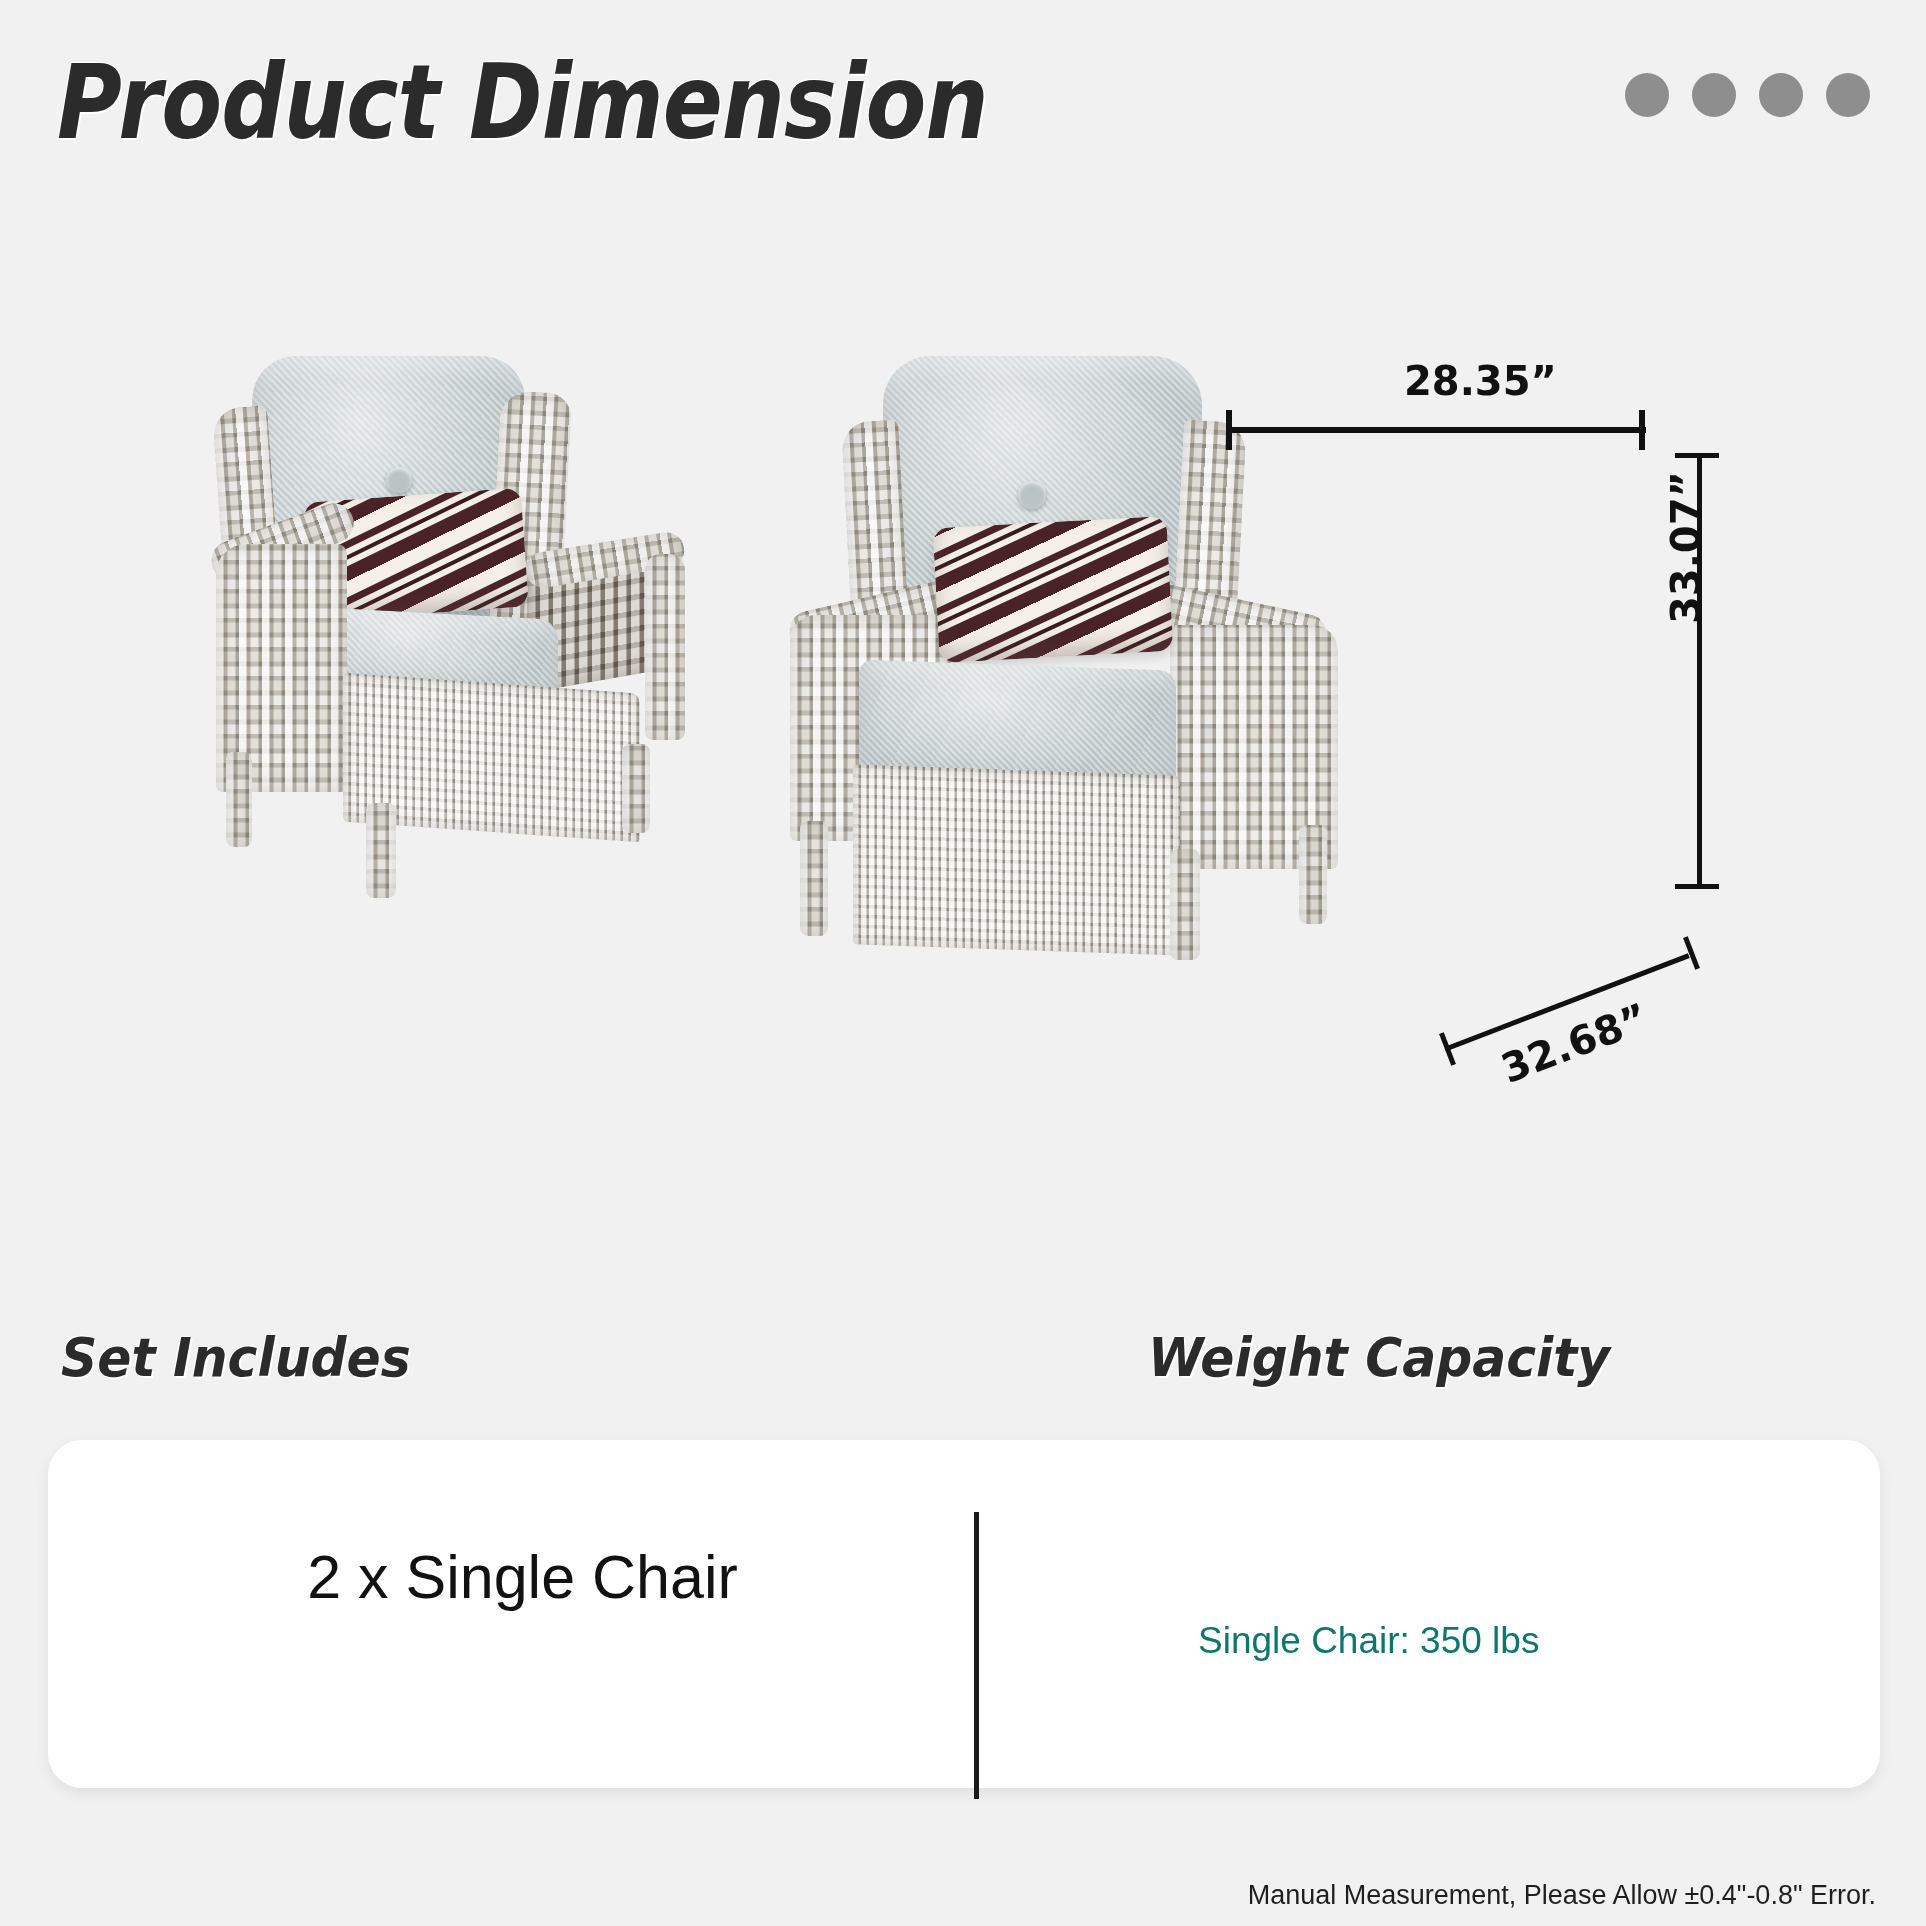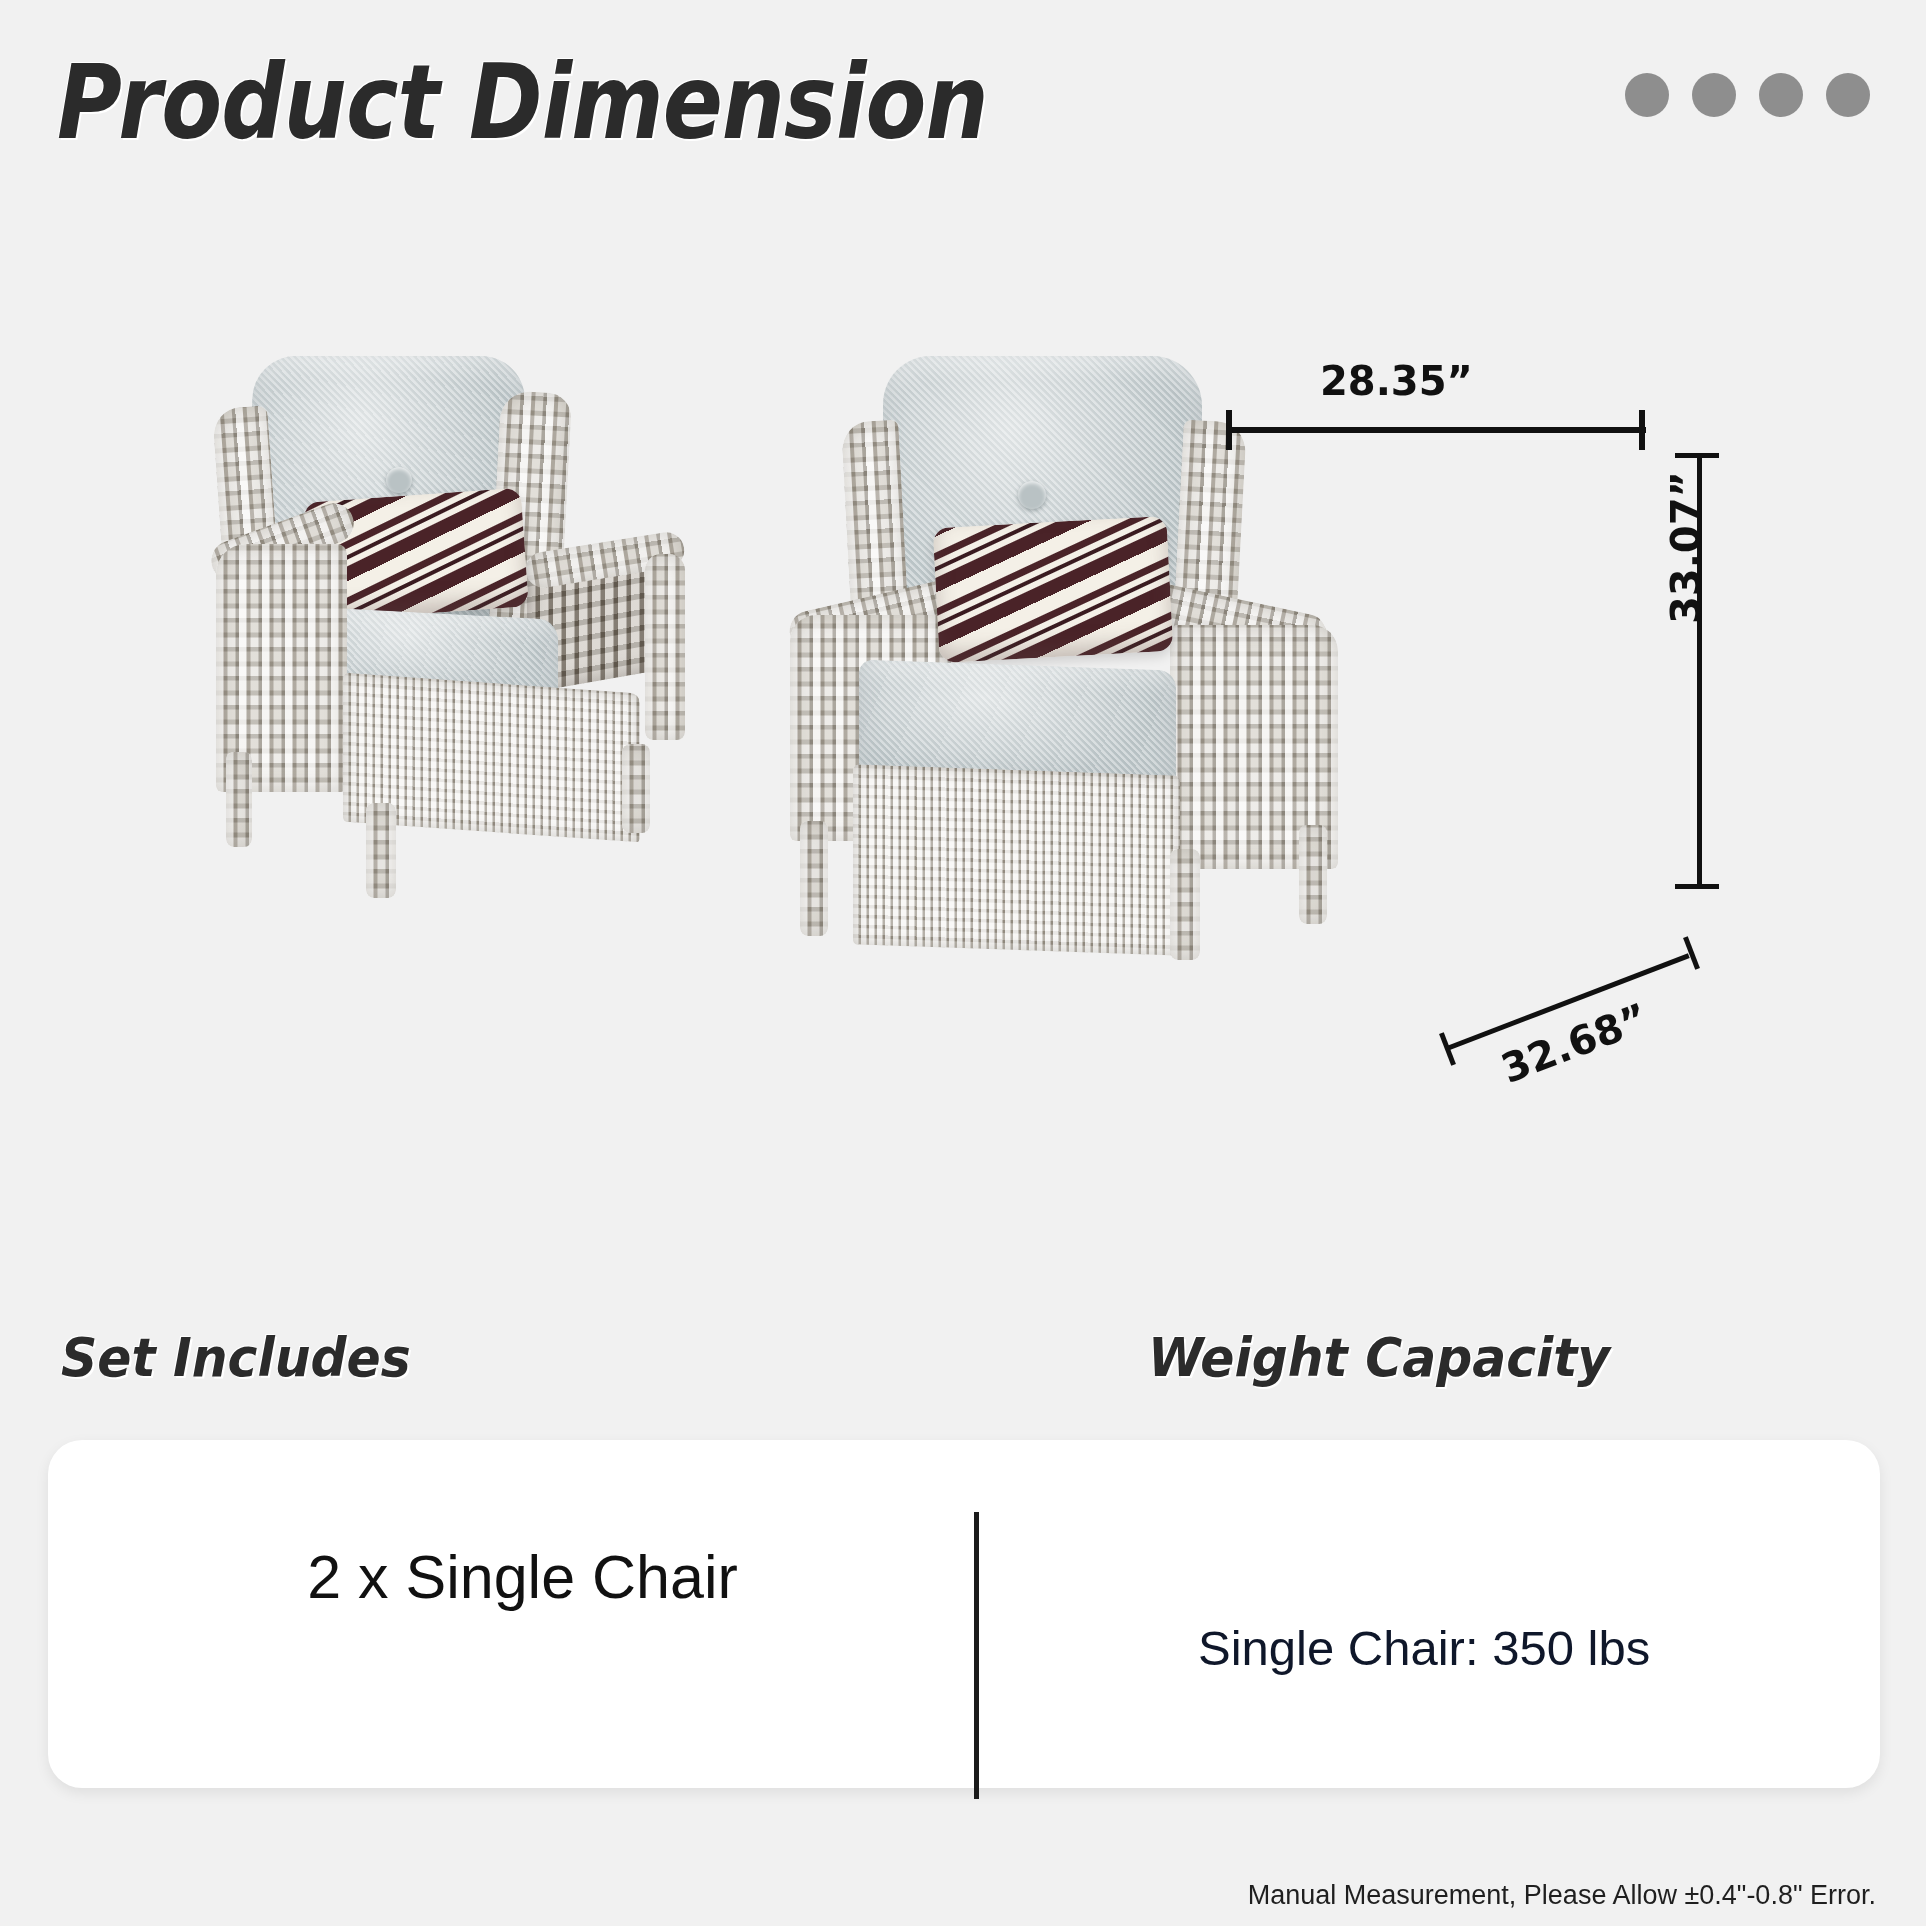--- a/index.html
+++ b/index.html
@@ -189,22 +189,22 @@
     top: 1512px;
     width: 5px;
     height: 287px;
     background: #1b1b1b;
   }
   #weight-value {
     position: absolute;
     left: 1198px;
     top: 1620px;
     font-family: "Liberation Sans", sans-serif;
-    font-size: 49px;
-    color: #0f172a;
+    font-size: 37px;
+    color: #0f766e;
     white-space: nowrap;
   }
   #footnote {
     position: absolute;
     right: 51px;
     bottom: 16px;
     font-family: "Liberation Sans", sans-serif;
     font-size: 27px;
     color: #1f1f1f;
     white-space: nowrap;
@@ -291,21 +291,21 @@
 
       <div class="part wicker" style="left:18px; top:465px; width:28px; height:115px; border-radius:8px;"></div>
       <div class="part wicker" style="left:388px; top:493px; width:30px; height:111px; border-radius:8px;"></div>
       <div class="part wicker" style="left:517px; top:469px; width:28px; height:99px; border-radius:8px;"></div>
     </div>
 
     <div>
       <div class="dim-line" style="left:1226px; top:130px; width:420px; height:6px;"></div>
       <div class="dim-line" style="left:1226px; top:113px; width:6px; height:40px;"></div>
       <div class="dim-line" style="left:1639px; top:113px; width:6px; height:40px;"></div>
-      <div class="dim-label" style="left:1320px; top:61px;">28.35”</div>
+      <div class="dim-label" style="left:1404px; top:61px;">28.35”</div>
     </div>
 
     <div>
       <div class="dim-line" style="left:1697px; top:156px; width:5px; height:436px;"></div>
       <div class="dim-line" style="left:1675px; top:156px; width:44px; height:5px;"></div>
       <div class="dim-line" style="left:1675px; top:587px; width:44px; height:5px;"></div>
       <div class="dim-label" style="left:1663px; top:327px; transform: rotate(-90deg); transform-origin: left top;">33.07”</div>
     </div>
 
     <div>

